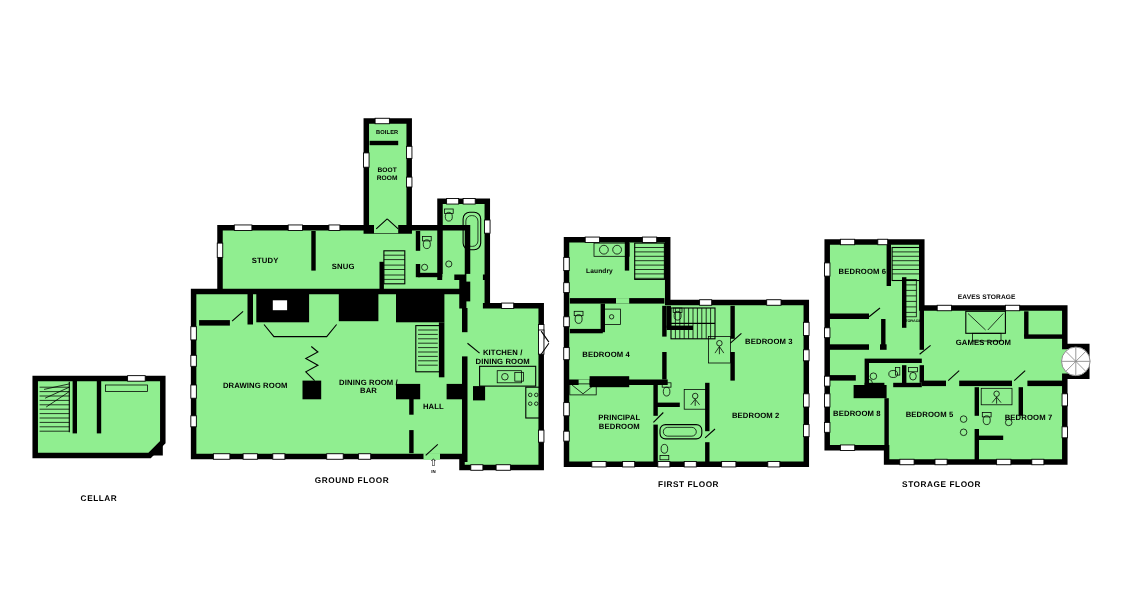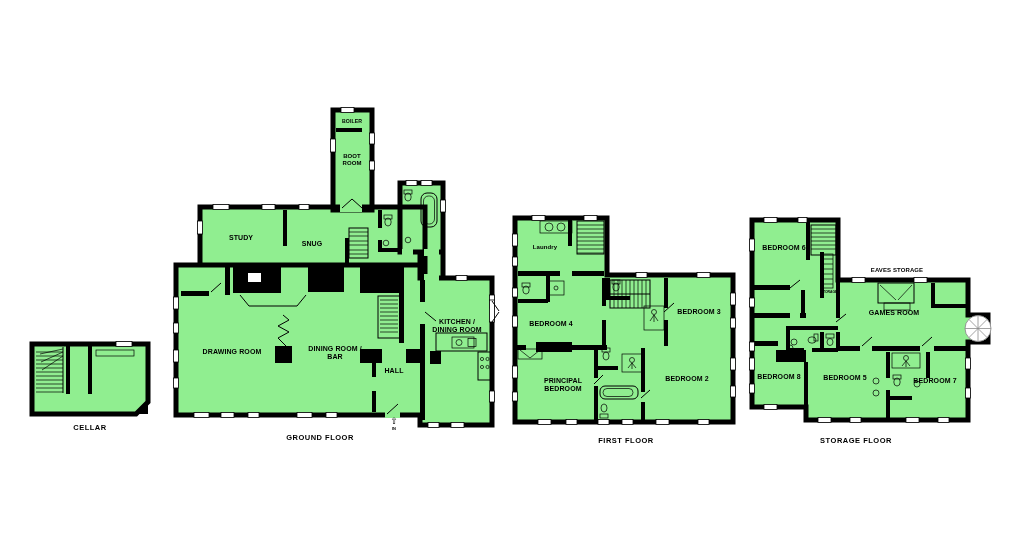--- a/index.html
+++ b/index.html
@@ -358,18 +358,18 @@
   <div class="rlabel" style="left:687px;top:379px">BEDROOM 2</div>
 
   <div class="rlabel" style="left:784px;top:248px">BEDROOM 6</div>
   <div class="rlabel xs" style="left:829px;top:292px">STORAGE</div>
   <div class="rlabel md" style="left:897px;top:271px">EAVES STORAGE</div>
   <div class="rlabel" style="left:894px;top:313px">GAMES ROOM</div>
   <div class="rlabel" style="left:779px;top:377px">BEDROOM 8</div>
   <div class="rlabel" style="left:845px;top:378px">BEDROOM 5</div>
   <div class="rlabel" style="left:935px;top:381px">BEDROOM 7</div>
 
-  <div class="ftitle" style="left:90px;top:427px">CELLAR</div>
+  <div class="ftitle" style="left:90px;top:453px">CELLAR</div>
   <div class="ftitle" style="left:320px;top:437px">GROUND FLOOR</div>
   <div class="ftitle" style="left:626px;top:440px">FIRST FLOOR</div>
   <div class="ftitle" style="left:856px;top:440px">STORAGE FLOOR</div>
 
 </div>
 
 </body></html>

